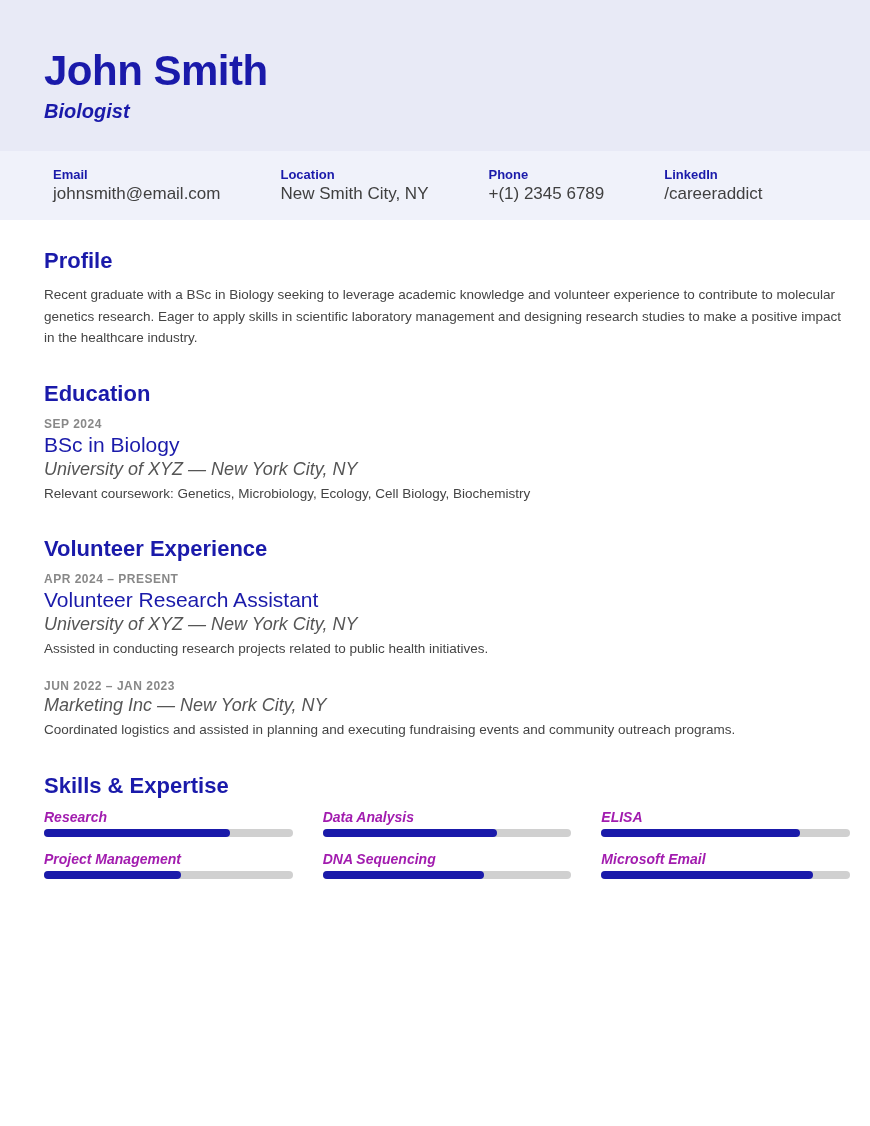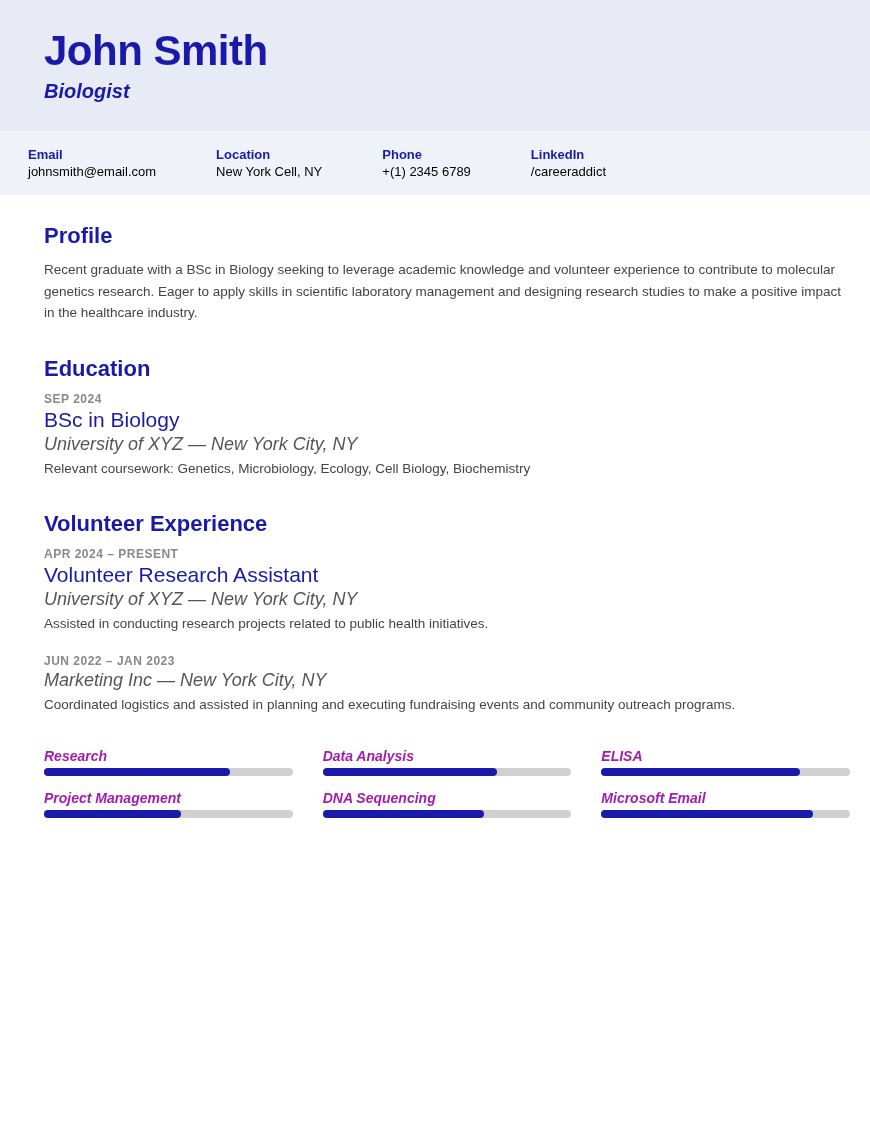--- a/index.html
+++ b/index.html
@@ -7,54 +7,54 @@
       font-family: Arial, sans-serif;
       background: #fff;
       color: #333;
       width: 870px;
       min-height: 1126px;
     }
 
     
     .header {
       background: #e8eaf6;
-      padding: 28px 44px 28px 44px;
+      padding: 48px 44px 28px 44px;
     }
     .header-name {
       font-size: 42px;
       font-weight: 900;
       color: #1a1aaa;
       letter-spacing: -0.5px;
       line-height: 1.1;
     }
     .header-title {
       font-size: 20px;
       font-style: italic;
       font-weight: 700;
       color: #1a1aaa;
       margin-top: 6px;
     }
 
     
     .contact-bar {
       background: #f0f2fa;
-      padding: 16px 28px;
+      padding: 16px 53px;
       display: flex;
       gap: 60px;
     }
     .contact-item {}
     .contact-label {
       font-size: 13px;
       font-weight: 700;
       color: #1a1aaa;
       margin-bottom: 2px;
     }
     .contact-value {
-      font-size: 13px;
-      color: #000000;
+      font-size: 17px;
+      color: #404040;
     }
 
     
     .main {
       padding: 28px 20px 40px 44px;
     }
 
     
     .section {
       margin-bottom: 32px;
@@ -142,21 +142,21 @@
   <div class="header-title">Biologist</div>
 </div>
 
 <div class="contact-bar">
 <div class="contact-item">
       <div class="contact-label">Email</div>
       <div class="contact-value">johnsmith@email.com</div>
     </div>
     <div class="contact-item">
       <div class="contact-label">Location</div>
-      <div class="contact-value">New York Cell, NY</div>
+      <div class="contact-value">New Smith City, NY</div>
     </div>
     <div class="contact-item">
       <div class="contact-label">Phone</div>
       <div class="contact-value">+(1) 2345 6789</div>
     </div>
     <div class="contact-item">
       <div class="contact-label">LinkedIn</div>
       <div class="contact-value">/careeraddict</div>
     </div>
   </div>
@@ -189,20 +189,21 @@
     </div>
         <div class="vol-entry">
       <div class="entry-date">JUN 2022 – JAN 2023</div>
       <div class="entry-org">Marketing Inc — New York City, NY</div>
       <div class="entry-desc">Coordinated logistics and assisted in planning and executing fundraising events and community outreach programs.</div>
     </div>
       </div>
   </div>
 
   <div class="section">
+    <div class="section-title">Skills &amp; Expertise</div>
     <div class="skills-grid" id="skills-grid">
         <div class="skill-item">
       <div class="skill-name">Research</div>
       <div class="skill-bar-bg">
         <div class="skill-bar-fill" style="width:75%"></div>
       </div>
     </div>
         <div class="skill-item">
       <div class="skill-name">Data Analysis</div>
       <div class="skill-bar-bg">

